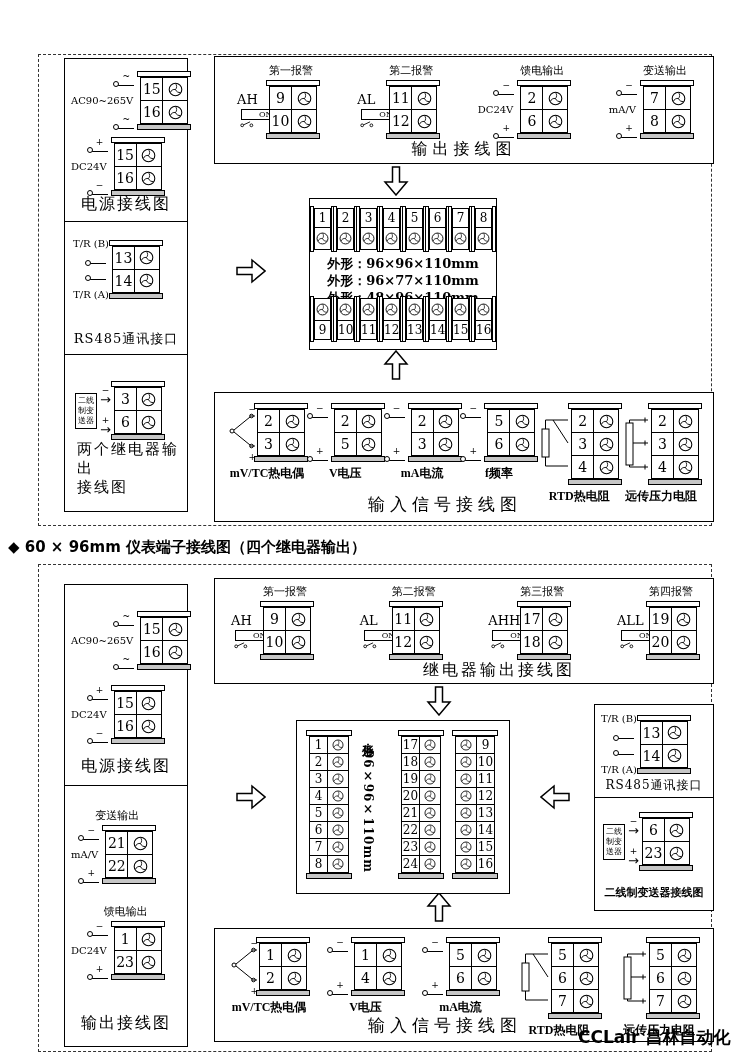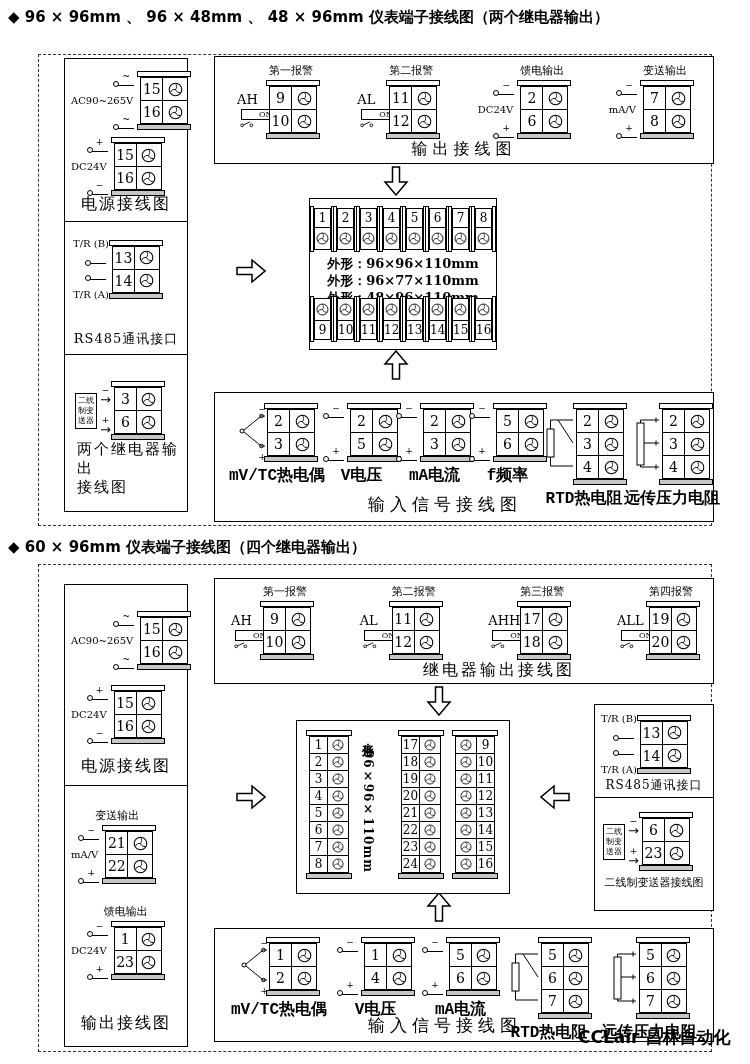--- a/index.html
+++ b/index.html
@@ -33,21 +33,21 @@
   .lead .sign{font-size:9px;line-height:7px;font-style:normal;font-family:"DejaVu Serif",serif;}
   .lead i{display:block;width:16px;height:5px;border-bottom:1px solid #000;position:relative;}
   .lead i::before{content:'';position:absolute;left:-5px;bottom:-2.5px;width:4px;height:4px;
                   border:1px solid #000;border-radius:50%;background:#fff;}
   .lside{font-size:10px;font-family:"DejaVu Serif",serif;white-space:nowrap;margin:1px 4px 1px 0;}
   
   .iogroup{display:flex;flex-direction:column;align-items:center;}
   .gname{font-family:"DejaVu Serif",serif;font-size:11px;font-weight:normal;
          align-self:flex-end;margin:0 4px 2px 0;white-space:nowrap;}
   .gbody{display:flex;align-items:center;}
-  .glabel{font-family:Liberation Mono, monospace;font-size:16px;font-weight:bold;
+  .glabel{font-family:Liberation Serif, serif;font-size:12px;font-weight:bold;
           margin-top:3px;white-space:nowrap;}
   
   .relay-sym{display:flex;flex-direction:column;align-items:flex-start;width:30px;
              font-family:"DejaVu Serif",serif;margin-right:2px;}
   .rside{font-size:13px;}
   .ron{font-size:8px;border:1px solid #000;border-right:none;padding:0 17px;margin:2px 0 0 4px;}
   .contact{width:14px;height:8px;margin-left:3px;}
   
   .twobody{display:flex;align-items:center;}
   .twobox{border:1px solid #000;padding:2px 2px;display:flex;flex-direction:column;
@@ -136,21 +136,20 @@
     <line x1="6.5" y1="56" x2="6.5" y2="58" stroke="#000"></line>
     <line x1="6.5" y1="58" x2="25" y2="58" stroke="#000"></line>
     <line x1="22" y1="8.5" x2="22" y2="13.5" stroke="#000"></line>
     <line x1="22" y1="31.5" x2="22" y2="36.5" stroke="#000"></line>
     <line x1="22" y1="55.5" x2="22" y2="60.5" stroke="#000"></line>
   </symbol>
 </svg>
 
 <div class="page">
 
-  <div class="sec-title" style="left:8px;top:8px;">◆ 96 × 96mm 、 96 × 48mm 、 48 × 96mm 仪表端子接线图（两个继电器输出）</div>
   <div class="frame" style="left:38px;top:54px;width:672px;height:470px;"></div>
 
   <div class="box" style="left:64px;top:58px;width:122px;height:164px;">
     <div class="abs" style="left:6px;top:12px;display:flex;align-items:center;">
       <div class="leadstack">
         <div class="lead">
             <span class="sign">~</span>
             <i></i>
           </div>
         <div class="lside">AC90~265V</div>
@@ -1444,21 +1443,21 @@
                   <svg class="sc">
                     <use href="#screw"></use>
                   </svg>
                 </span>
             </div>
             </div>
           <div class="rail b"></div>
         </div>
       </div>
     </div>
-    <div class="box-title" style="bottom:20px;font-size:11px;letter-spacing:0px;">二线制变送器接线图</div>
+    <div class="box-title" style="bottom:10px;font-size:11px;letter-spacing:0px;font-weight:bold;">二线制变送器接线图</div>
   </div>
 
   <div class="box" style="left:214px;top:928px;width:498px;height:112px;">
     <div class="abs" style="left:0;right:0;top:8px;display:flex;justify-content:space-between;align-items:flex-start;padding:0 16px;">
       <div class="iogroup">
         <div class="gbody">
           <div class="tcwrap">
             <svg width="26" height="46">
                 <use href="#tc-sym"></use>
               </svg>

